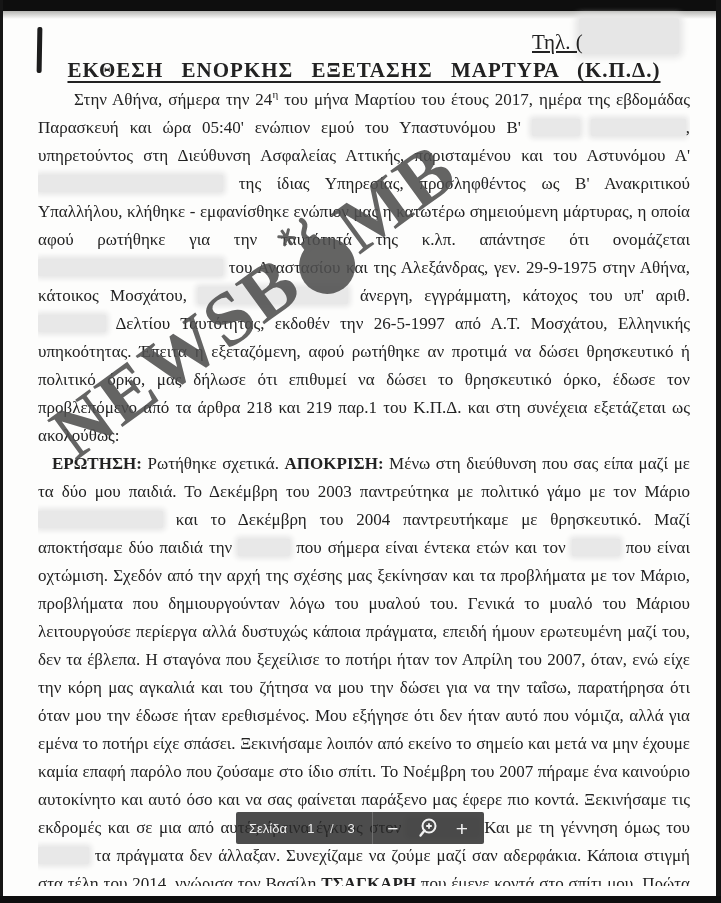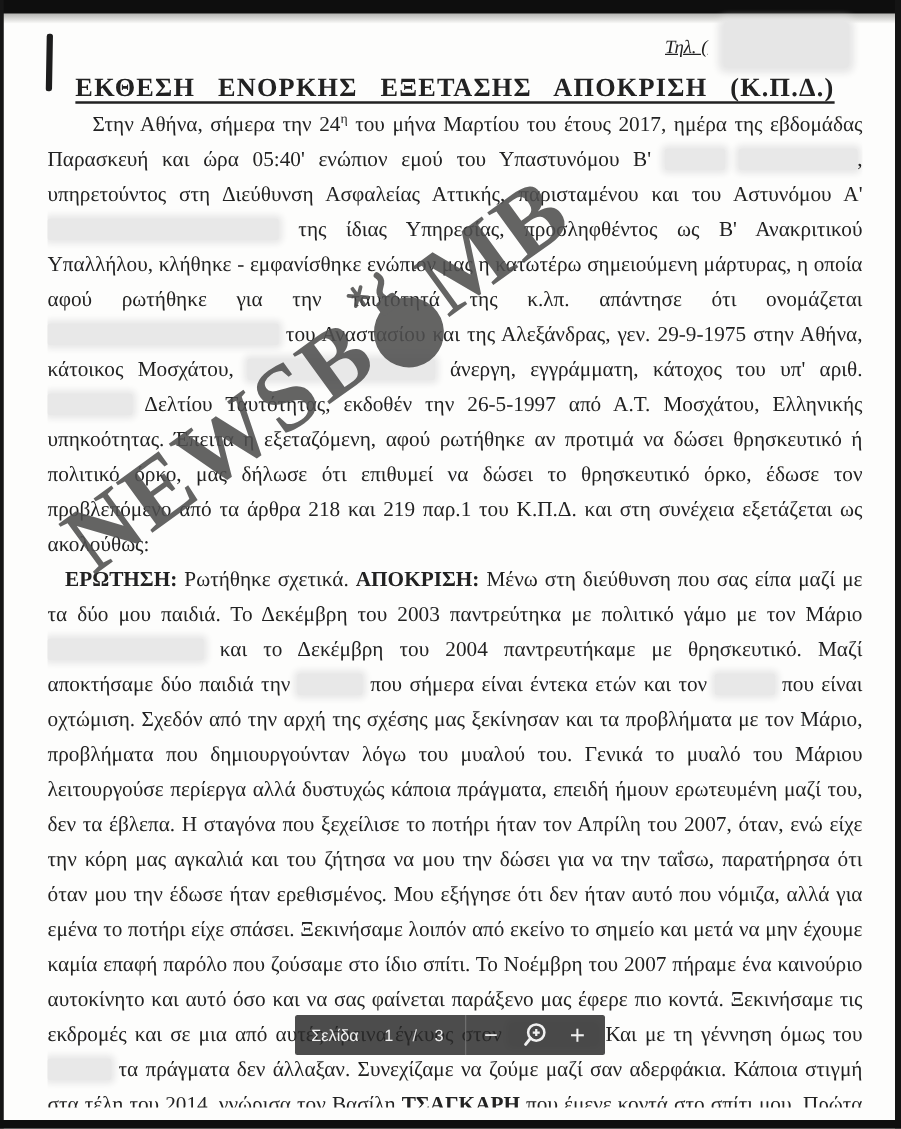--- a/index.html
+++ b/index.html
@@ -10,21 +10,21 @@
   
   .edge-top{position:absolute;left:0;top:0;width:721px;height:11px;background:#0e0e0e;}
   .edge-top-shadow{position:absolute;left:0;top:11px;width:721px;height:8px;
     background:linear-gradient(#b5b5b2,rgba(255,255,255,0));}
   .edge-left{position:absolute;left:0;top:0;width:3px;height:903px;background:#161616;}
   .edge-right{position:absolute;left:716px;top:0;width:5px;height:903px;background:#141414;}
   .edge-bottom{position:absolute;left:0;top:896px;width:721px;height:7px;background:#0e0e0e;}
   .ink-mark{position:absolute;left:37px;top:27px;width:5px;height:46px;background:#1d1d1d;
     border-radius:2px;transform:rotate(1deg);}
   
-  .tel-line{position:absolute;left:532px;top:30px;font-style:italic;font-size:15px;
+  .tel-line{position:absolute;left:532px;top:30px;font-size:21px;
     text-decoration:underline;white-space:nowrap;}
   .tel-blur{position:absolute;left:579px;top:18px;width:100px;height:36px;background:#e6e6e6;
     box-shadow:0 0 6px 4px #e6e6e6;border-radius:3px;}
   .doc-title{position:absolute;left:38px;top:58px;width:652px;text-align:center;
     font-weight:bold;font-size:21px;letter-spacing:1px;word-spacing:12px;
     text-decoration:underline;text-underline-offset:4px;text-decoration-thickness:2px;
     white-space:nowrap;}
   
   .content{position:absolute;left:38px;top:86px;width:652px;height:800px;overflow:hidden;
     font-size:17px;line-height:28px;text-align:justify;}
@@ -66,21 +66,21 @@
 
   <div class="edge-top"></div>
   <div class="edge-top-shadow"></div>
   <div class="edge-left"></div>
   <div class="edge-right"></div>
   <div class="edge-bottom"></div>
   <div class="ink-mark"></div>
 
   <div class="tel-blur"></div>
   <div class="tel-line">Τηλ. (</div>
-  <div class="doc-title">ΕΚΘΕΣΗ ΕΝΟΡΚΗΣ ΕΞΕΤΑΣΗΣ ΑΠΟΚΡΙΣΗ (Κ.Π.Δ.)</div>
+  <div class="doc-title">ΕΚΘΕΣΗ ΕΝΟΡΚΗΣ ΕΞΕΤΑΣΗΣ ΜΑΡΤΥΡΑ (Κ.Π.Δ.)</div>
 
   <div class="content">
     <p class="para indent1"><span>Στην Αθήνα, σήμερα την 24</span><sup>η</sup><span> του μήνα Μαρτίου του έτους 2017, ημέρα της εβδομάδας Παρασκευή και ώρα 05:40' ενώπιον εμού του Υπαστυνόμου Β' </span><span class="redact" style="width: 48px;"></span><span> </span><span class="redact" style="width: 95px;"></span><span>, υπηρετούντος στη Διεύθυνση Ασφαλείας Αττικής, παρισταμένου και του Αστυνόμου Α' </span><span class="redact" style="width: 185px;"></span><span> της ίδιας Υπηρεσίας, προσληφθέντος ως Β' Ανακριτικού Υπαλλήλου, κλήθηκε - εμφανίσθηκε ενώπιον μας η κατωτέρω σημειούμενη μάρτυρας, η οποία αφού ρωτήθηκε για την ταυτότητά της κ.λπ. απάντησε ότι ονομάζεται </span><span class="redact" style="width: 185px;"></span><span> του Αναστασίου και της Αλεξάνδρας, γεν. 29-9-1975 στην Αθήνα, κάτοικος Μοσχάτου, </span><span class="redact" style="width: 150px;"></span><span> άνεργη, εγγράμματη, κάτοχος του υπ' αριθ. </span><span class="redact" style="width: 68px;"></span><span> Δελτίου Ταυτότητας, εκδοθέν την 26-5-1997 από Α.Τ. Μοσχάτου, Ελληνικής υπηκοότητας. Έπειτα η εξεταζόμενη, αφού ρωτήθηκε αν προτιμά να δώσει θρησκευτικό ή πολιτικό όρκο, μας δήλωσε ότι επιθυμεί να δώσει το θρησκευτικό όρκο, έδωσε τον προβλεπόμενο από τα άρθρα 218 και 219 παρ.1 του Κ.Π.Δ. και στη συνέχεια εξετάζεται ως ακολούθως:</span></p>
     <p class="para indent2"><span class="b u">ΕΡΩΤΗΣΗ</span><span class="b">:</span><span> Ρωτήθηκε σχετικά. </span><span class="b u">ΑΠΟΚΡΙΣΗ</span><span class="b">:</span><span> Μένω στη διεύθυνση που σας είπα μαζί με τα δύο μου παιδιά. Το Δεκέμβρη του 2003 παντρεύτηκα με πολιτικό γάμο με τον Μάριο </span><span class="redact" style="width: 125px;"></span><span> και το Δεκέμβρη του 2004 παντρευτήκαμε με θρησκευτικό. Μαζί αποκτήσαμε δύο παιδιά την </span><span class="redact" style="width: 52px;"></span><span> που σήμερα είναι έντεκα ετών και τον </span><span class="redact" style="width: 48px;"></span><span> που είναι οχτώμιση. Σχεδόν από την αρχή της σχέσης μας ξεκίνησαν και τα προβλήματα με τον Μάριο, προβλήματα που δημιουργούνταν λόγω του μυαλού του. Γενικά το μυαλό του Μάριου λειτουργούσε περίεργα αλλά δυστυχώς κάποια πράγματα, επειδή ήμουν ερωτευμένη μαζί του, δεν τα έβλεπα. Η σταγόνα που ξεχείλισε το ποτήρι ήταν τον Απρίλη του 2007, όταν, ενώ είχε την κόρη μας αγκαλιά και του ζήτησα να μου την δώσει για να την ταΐσω, παρατήρησα ότι όταν μου την έδωσε ήταν ερεθισμένος. Μου εξήγησε ότι δεν ήταν αυτό που νόμιζα, αλλά για εμένα το ποτήρι είχε σπάσει. Ξεκινήσαμε λοιπόν από εκείνο το σημείο και μετά να μην έχουμε καμία επαφή παρόλο που ζούσαμε στο ίδιο σπίτι. Το Νοέμβρη του 2007 πήραμε ένα καινούριο αυτοκίνητο και αυτό όσο και να σας φαίνεται παράξενο μας έφερε πιο κοντά. Ξεκινήσαμε τις εκδρομές και σε μια από αυτές έμεινα έγκυος στον </span><span class="redact" style="width: 70px;"></span><span> Και με τη γέννηση όμως του </span><span class="redact" style="width: 51px;"></span><span> τα πράγματα δεν άλλαξαν. Συνεχίζαμε να ζούμε μαζί σαν αδερφάκια. Κάποια στιγμή στα τέλη του 2014, γνώρισα τον Βασίλη </span><span class="b">ΤΣΑΓΚΑΡΗ</span><span> που έμενε κοντά στο σπίτι μου. Πρώτα γνώρισα τη μαμά</span></p>
   </div>
 
   <div class="watermark" id="wm" style="color: rgb(79, 79, 79);">
     <span class="wm-text">NEWSB</span>
     <svg width="62" height="86" viewBox="0 0 62 86">
       <circle cx="32" cy="56" r="28" fill="currentColor"></circle>

